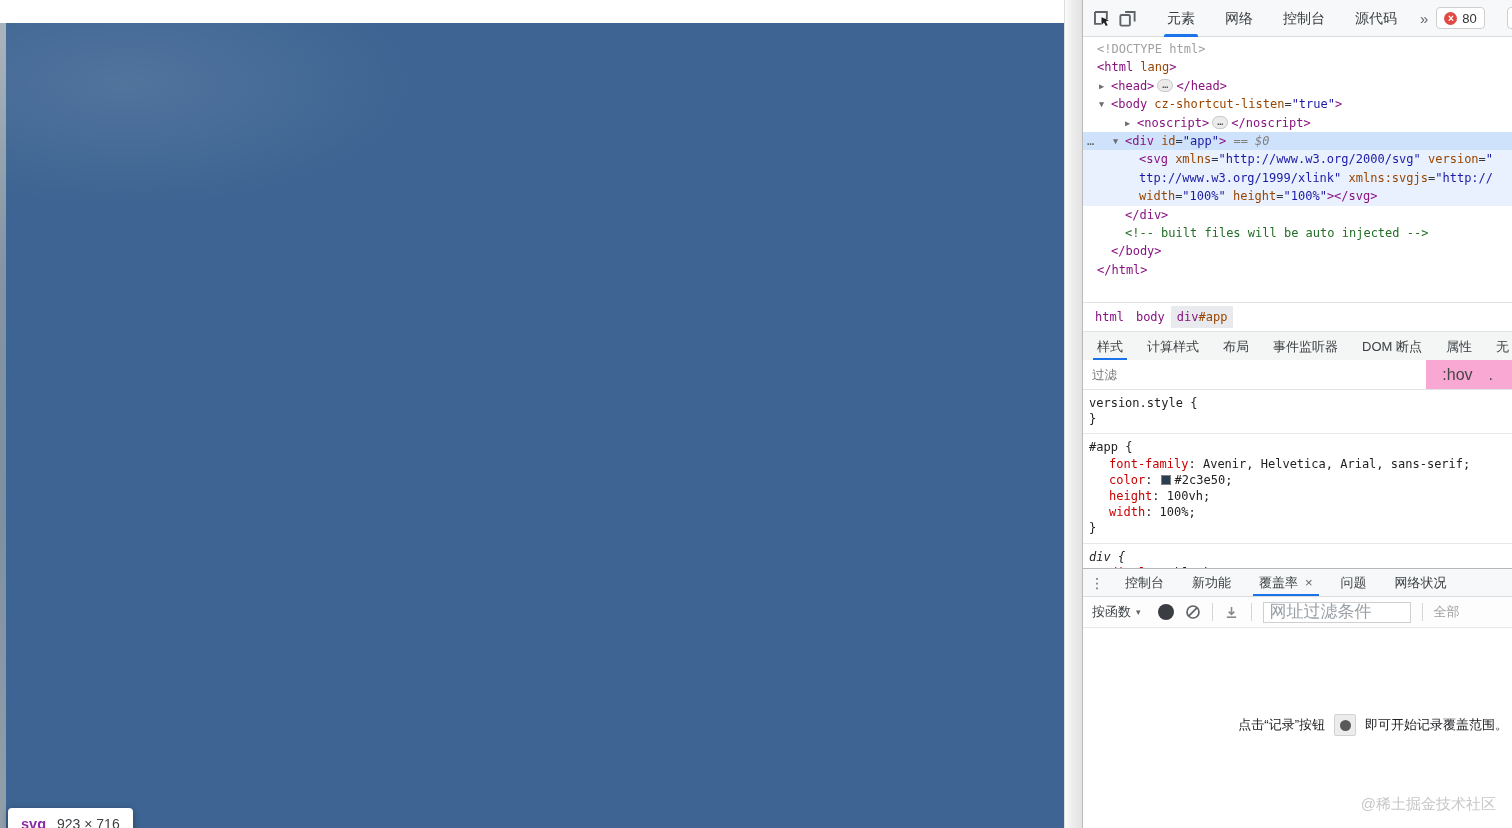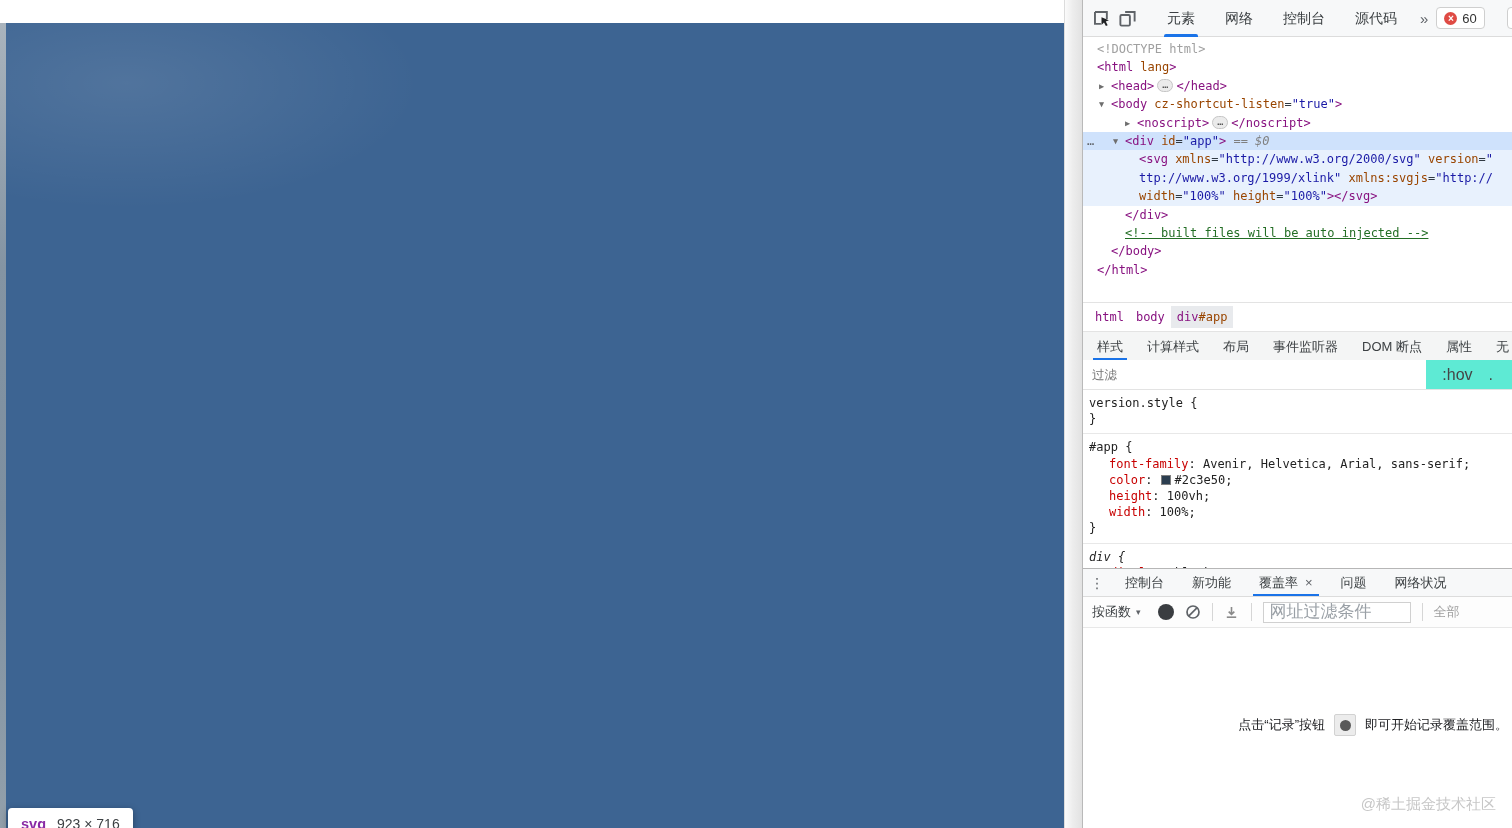--- a/index.html
+++ b/index.html
@@ -53,21 +53,21 @@
   .tree-line { position:relative; white-space:pre; width:100%; }
   .tree-line.sel { background:#cfe2fc; }
   .tree-line.child { background:#e8f1fd; }
   .tree-arrow { display:inline-block; width:12px; font-size:8.5px; color:#6e6e6e; vertical-align:1px; }
   .gutter-dots { position:absolute; left:4px; top:0; color:#5f6368; letter-spacing:1px; }
   .tk-doctype { color:#a0a0a0; }
   .tk-tag { color:#881280; }
   .tk-attr { color:#994500; }
   .tk-val { color:#1a1aa6; }
   .tk-plain { color:#303942; }
-  .tk-comment { color:#236e25;text-decoration:underline; }
+  .tk-comment { color:#236e25; }
   .tk-hint { color:#7f7f7f; font-style:italic; }
   .tk-dots { display:inline-block; background:#ebebeb; border:1px solid #c6c6c6; border-radius:8px;
     color:#444; font-size:10px; line-height:9px; padding:0 4px 2px; margin:0 3px; vertical-align:2px; }
 
   
   .crumbs { position:absolute; left:0; top:302px; right:0; height:29px; border-top:1px solid #e3e3e3;
     display:flex; align-items:center; padding-left:6px; font-family:"DejaVu Sans Mono", monospace;
     font-size:12px; background:#fff; }
   .crumb { padding:4px 6px; }
   .crumb.selected { background:#e8eaed; }
@@ -75,21 +75,21 @@
   .ck-attr { color:#994500; }
 
   
   .styles-tabs { position:absolute; left:0; top:331px; right:0; height:29px; background:#f4f5f5;
     border-top:1px solid #e3e3e3; display:flex; padding-left:2px; font-size:13px;
     white-space:nowrap; overflow:hidden; }
   .st-tab { padding:0 12px; line-height:29px; position:relative; color:#3c4043; }
   .st-tab.active::after { content:""; position:absolute; left:8px; right:8px; bottom:0; height:2px; background:#1a73e8; }
 
   
-  .filter-bar { position:absolute; left:0; top:360px; right:0; height:30px; background:#5eead4;
+  .filter-bar { position:absolute; left:0; top:360px; right:0; height:30px; background:#f9a8d4;
     border-bottom:1px solid #e3e3e3; display:flex; align-items:center; }
   .filter-input { width:343px; height:100%; border:none; outline:none; background:#fff;
     font-size:12.5px; padding:0 9px; font-family:"Liberation Sans", sans-serif; }
   .filter-input::placeholder { color:#757575; }
   .pseudo { margin-left:auto; color:#454545; font-size:16px; padding-right:19px; display:flex; gap:16px; }
 
   
   .styles-content { position:absolute; left:0; top:390px; right:0; height:178px; overflow:hidden;
     font-family:"DejaVu Sans Mono", monospace; font-size:12px; line-height:16.2px; color:#303942; }
   .css-section { padding:5px 2px 6px 6px; border-bottom:1px solid #e8e8e8; }
@@ -167,21 +167,21 @@
     <span class="tb-divider"></span>
     <div style="display:flex;height:100%;">
         <div class="dt-tab active">元素</div>
         <div class="dt-tab">网络</div>
         <div class="dt-tab">控制台</div>
         <div class="dt-tab">源代码</div>
         <div class="dt-tab dt-more">»</div>
       </div>
     <div class="err-badge">
       <span class="err-dot">×</span>
-      <span class="err-count">60</span>
+      <span class="err-count">80</span>
     </div>
     <div class="badge-partial"></div>
   </div>
 
   <div class="dom-tree">
       <div class="tree-line" style="padding-left: 2px;"><span class="tree-arrow"></span><span class="tk-doctype">&lt;!DOCTYPE html&gt;</span></div>
       <div class="tree-line" style="padding-left: 2px;"><span class="tree-arrow"></span><span class="tk-tag">&lt;html</span><span class="tk-attr"> lang</span><span class="tk-tag">&gt;</span></div>
       <div class="tree-line" style="padding-left: 16px;"><span class="tree-arrow">▶</span><span class="tk-tag">&lt;head&gt;</span><span class="tk-dots">…</span><span class="tk-tag">&lt;/head&gt;</span></div>
       <div class="tree-line" style="padding-left: 16px;"><span class="tree-arrow">▼</span><span class="tk-tag">&lt;body</span><span class="tk-attr"> cz-shortcut-listen</span><span class="tk-plain">=</span><span class="tk-val">"true"</span><span class="tk-tag">&gt;</span></div>
       <div class="tree-line" style="padding-left: 42px;"><span class="tree-arrow">▶</span><span class="tk-tag">&lt;noscript&gt;</span><span class="tk-dots">…</span><span class="tk-tag">&lt;/noscript&gt;</span></div>

